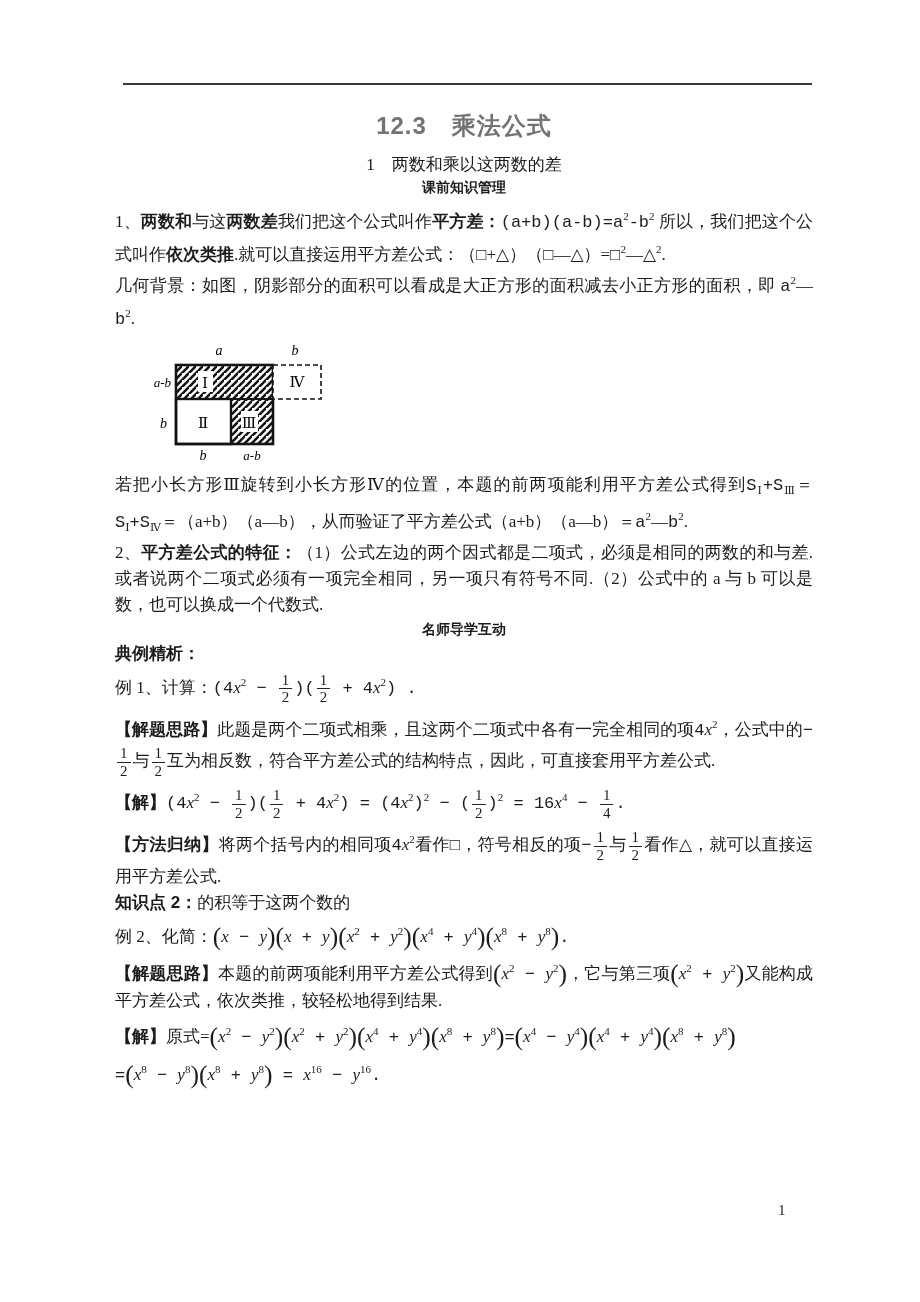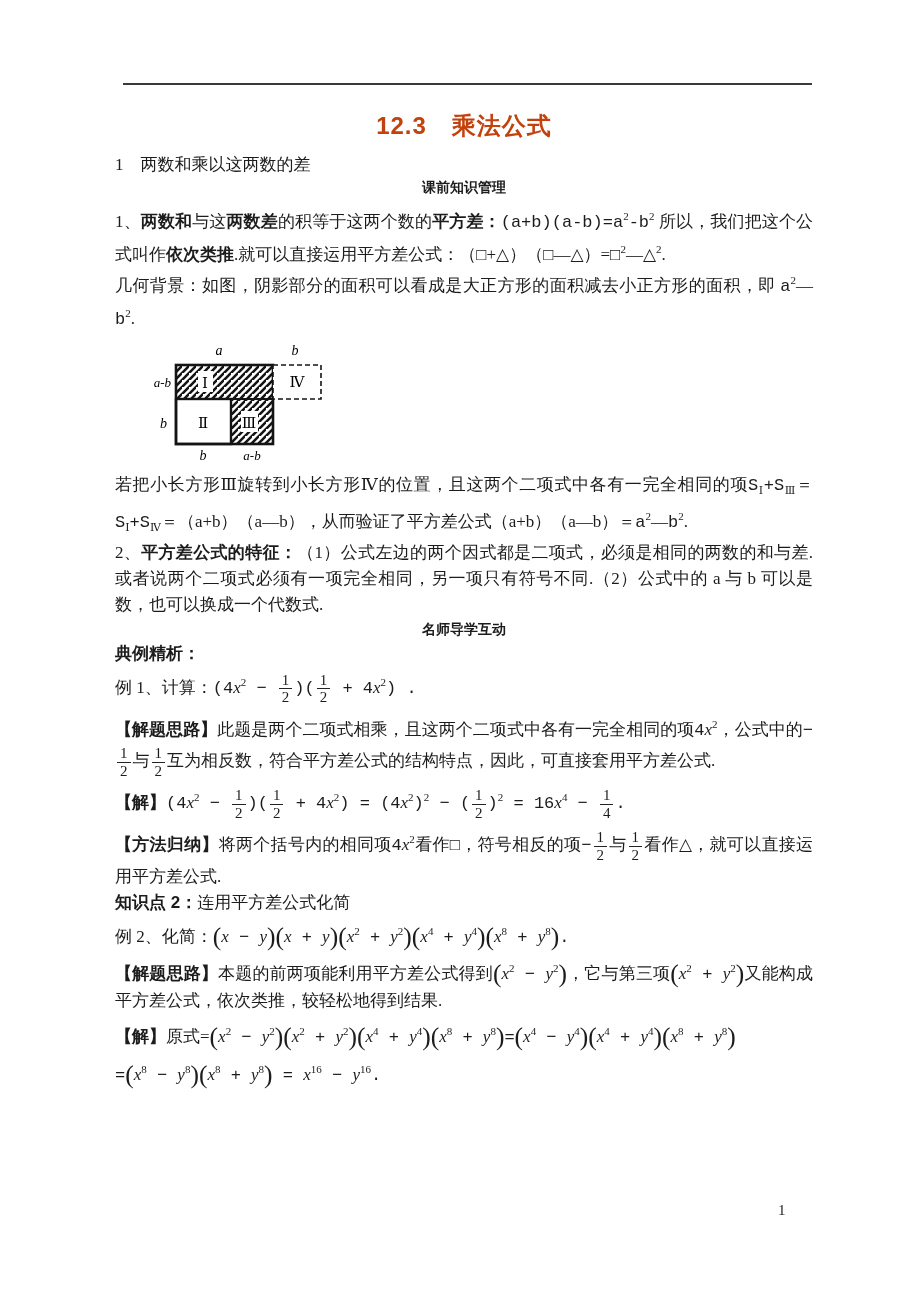--- a/index.html
+++ b/index.html
@@ -7,21 +7,21 @@
     width:920px;height:1302px;background:#ffffff;position:relative;
     font-family:"Liberation Serif","DejaVu Serif",serif;color:#1c1c1c;
     overflow:hidden;
   }
   .content{position:absolute;left:115px;top:0;width:698px;}
   .rule{border-top:2px solid #3a3a3a;margin:83px 0 0 8px;width:689px;height:0;}
   .title{
     text-align:center;font-weight:bold;font-size:24px;margin-top:25px;
     font-family:"Liberation Sans","DejaVu Sans",sans-serif;letter-spacing:1px;
   }
-  .subtitle{text-align:left;font-size:17px;margin-top:11px;}
+  .subtitle{text-align:center;font-size:17px;margin-top:11px;}
   .hcenter{
     text-align:center;font-weight:bold;font-size:14px;margin-top:3px;
     font-family:"Liberation Sans","DejaVu Sans",sans-serif;
   }
   p{font-size:17px;line-height:26px;text-align:justify;margin:0;}
   p.mt6{margin-top:6px;} p.mt4{margin-top:4px;} p.mt2{margin-top:2px;}
   .b{font-weight:bold;font-family:"Liberation Sans","DejaVu Sans",sans-serif;}
   .m{font-family:Liberation Mono, monospace;}
   .mi{font-family:"Liberation Serif","DejaVu Serif",serif;font-style:italic;}
   sup,sub{font-size:11px;font-family:"Liberation Serif","DejaVu Serif",serif;}
@@ -37,27 +37,27 @@
   .pagenum{position:absolute;left:778px;top:1202px;font-size:15px;}
   svg text{font-family:"Liberation Serif","DejaVu Serif",serif;}
 </style>
 </head>
 <body>
 
 <div class="content">
 
   <div class="rule"></div>
 
-  <div class="title" style="color: #c2410c;">12.3　乘法公式</div>
+  <div class="title" style="color: #737373;">12.3　乘法公式</div>
 
   <div class="subtitle">1　两数和乘以这两数的差</div>
 
   <div class="hcenter">课前知识管理</div>
 
-  <p class="mt6"><span>1、</span><span class="b">两数和</span><span>与这</span><span class="b">两数差</span><span>的积等于这两个数的</span><span class="b">平方差：</span><span class="m">(a+b)(a-b)=a</span><sup>2</sup><span class="m">-b</span><sup>2</sup><span> 所以，我们把这个公式叫作</span><span class="b">依次类推</span><span>.就可以直接运用平方差公式：（□+△）（□—△）=□</span><sup>2</sup><span>—△</span><sup>2</sup><span>.</span></p>
+  <p class="mt6"><span>1、</span><span class="b">两数和</span><span>与这</span><span class="b">两数差</span><span>我们把这个公式叫作</span><span class="b">平方差：</span><span class="m">(a+b)(a-b)=a</span><sup>2</sup><span class="m">-b</span><sup>2</sup><span> 所以，我们把这个公式叫作</span><span class="b">依次类推</span><span>.就可以直接运用平方差公式：（□+△）（□—△）=□</span><sup>2</sup><span>—△</span><sup>2</sup><span>.</span></p>
   <p><span>几何背景：如图，阴影部分的面积可以看成是大正方形的面积减去小正方形的面积，即 </span><span class="m">a</span><sup>2</sup><span>—</span><span class="m">b</span><sup>2</sup><span>.</span></p>
 
   <div class="diagram-wrap">
     <svg width="210" height="126" viewBox="0 0 210 126">
       <defs>
         <pattern id="hx" patternUnits="userSpaceOnUse" width="7" height="7">
           <rect width="7" height="7" fill="#ffffff"></rect>
           <path d="M-1,8 L8,-1 M-1,15 L15,-1" stroke="#141414" stroke-width="2.6"></path>
         </pattern>
       </defs>
@@ -81,21 +81,21 @@
       <text x="34" y="90" font-size="14" font-style="italic" text-anchor="end">b</text>
       <text x="72" y="50" font-size="15" text-anchor="middle">Ⅰ</text>
       <text x="70" y="90" font-size="15" text-anchor="middle">Ⅱ</text>
       <text x="116" y="90" font-size="15" text-anchor="middle">Ⅲ</text>
       <text x="164" y="49" font-size="15" text-anchor="middle">Ⅳ</text>
       <text x="70" y="122" font-size="14" font-style="italic" text-anchor="middle">b</text>
       <text x="119" y="122" font-size="13" font-style="italic" text-anchor="middle">a-b</text>
     </svg>
   </div>
 
-  <p class="mt4"><span>若把小长方形Ⅲ旋转到小长方形Ⅳ的位置，且这两个二项式中各有一完全相同的项</span><span class="m">S</span><sub>Ⅰ</sub><span class="m">+S</span><sub>Ⅲ</sub><span class="m">＝S</span><sub>Ⅰ</sub><span class="m">+S</span><sub>Ⅳ</sub><span class="m">＝</span><span>（a+b）（a—b），从而验证了平方差公式（a+b）（a—b）＝</span><span class="m">a</span><sup>2</sup><span>—</span><span class="m">b</span><sup>2</sup><span>.</span></p>
+  <p class="mt4"><span>若把小长方形Ⅲ旋转到小长方形Ⅳ的位置，本题的前两项能利用平方差公式得到</span><span class="m">S</span><sub>Ⅰ</sub><span class="m">+S</span><sub>Ⅲ</sub><span class="m">＝S</span><sub>Ⅰ</sub><span class="m">+S</span><sub>Ⅳ</sub><span class="m">＝</span><span>（a+b）（a—b），从而验证了平方差公式（a+b）（a—b）＝</span><span class="m">a</span><sup>2</sup><span>—</span><span class="m">b</span><sup>2</sup><span>.</span></p>
   <p><span>2、</span><span class="b">平方差公式的特征：</span><span>（1）公式左边的两个因式都是二项式，必须是相同的两数的和与差.或者说两个二项式必须有一项完全相同，另一项只有符号不同.（2）公式中的 a 与 b 可以是数，也可以换成一个代数式.</span></p>
 
   <div class="hcenter">名师导学互动</div>
 
   <p class="mt2"><span class="b">典例精析：</span></p>
   <p class="mt2"><span>例 1、计算：</span><span class="m">(4</span><span class="mi">x</span><sup>2</sup><span class="m"> − </span><span class="frac">
         <span class="num">1</span>
         <span class="den">2</span>
       </span><span class="m">)(</span><span class="frac">
         <span class="num">1</span>
@@ -121,21 +121,21 @@
         <span class="num">1</span>
         <span class="den">4</span>
       </span><span class="m">.</span></p>
   <p class="mt4"><span class="b">【方法归纳】</span><span>将两个括号内的相同项</span><span class="m">4</span><span class="mi">x</span><sup>2</sup><span>看作□，符号相反的项</span><span class="m">−</span><span class="frac">
         <span class="num">1</span>
         <span class="den">2</span>
       </span><span>与</span><span class="frac">
         <span class="num">1</span>
         <span class="den">2</span>
       </span><span>看作△，就可以直接运用平方差公式.</span></p>
-  <p><span class="b">知识点 2：</span><span>连用平方差公式化简</span></p>
+  <p><span class="b">知识点 2：</span><span>的积等于这两个数的</span></p>
   <p class="mt2"><span>例 2、化简：</span><span class="bp">(</span><span class="mi">x</span><span class="m"> − </span><span class="mi">y</span><span class="bp">)</span><span class="bp">(</span><span class="mi">x</span><span class="m"> + </span><span class="mi">y</span><span class="bp">)</span><span class="bp">(</span><span class="mi">x</span><sup>2</sup><span class="m"> + </span><span class="mi">y</span><sup>2</sup><span class="bp">)</span><span class="bp">(</span><span class="mi">x</span><sup>4</sup><span class="m"> + </span><span class="mi">y</span><sup>4</sup><span class="bp">)</span><span class="bp">(</span><span class="mi">x</span><sup>8</sup><span class="m"> + </span><span class="mi">y</span><sup>8</sup><span class="bp">)</span><span class="m">.</span></p>
   <p class="mt4"><span class="b">【解题思路】</span><span>本题的前两项能利用平方差公式得到</span><span class="bp">(</span><span class="mi">x</span><sup>2</sup><span class="m"> − </span><span class="mi">y</span><sup>2</sup><span class="bp">)</span><span>，它与第三项</span><span class="bp">(</span><span class="mi">x</span><sup>2</sup><span class="m"> + </span><span class="mi">y</span><sup>2</sup><span class="bp">)</span><span>又能构成平方差公式，依次类推，较轻松地得到结果.</span></p>
   <p class="mt4"><span class="b">【解】</span><span>原式=</span><span class="bp">(</span><span class="mi">x</span><sup>2</sup><span class="m"> − </span><span class="mi">y</span><sup>2</sup><span class="bp">)</span><span class="bp">(</span><span class="mi">x</span><sup>2</sup><span class="m"> + </span><span class="mi">y</span><sup>2</sup><span class="bp">)</span><span class="bp">(</span><span class="mi">x</span><sup>4</sup><span class="m"> + </span><span class="mi">y</span><sup>4</sup><span class="bp">)</span><span class="bp">(</span><span class="mi">x</span><sup>8</sup><span class="m"> + </span><span class="mi">y</span><sup>8</sup><span class="bp">)</span><span class="m">=</span><span class="bp">(</span><span class="mi">x</span><sup>4</sup><span class="m"> − </span><span class="mi">y</span><sup>4</sup><span class="bp">)</span><span class="bp">(</span><span class="mi">x</span><sup>4</sup><span class="m"> + </span><span class="mi">y</span><sup>4</sup><span class="bp">)</span><span class="bp">(</span><span class="mi">x</span><sup>8</sup><span class="m"> + </span><span class="mi">y</span><sup>8</sup><span class="bp">)</span></p>
   <p class="mt6"><span class="m">=</span><span class="bp">(</span><span class="mi">x</span><sup>8</sup><span class="m"> − </span><span class="mi">y</span><sup>8</sup><span class="bp">)</span><span class="bp">(</span><span class="mi">x</span><sup>8</sup><span class="m"> + </span><span class="mi">y</span><sup>8</sup><span class="bp">)</span><span class="m"> = </span><span class="mi">x</span><sup>16</sup><span class="m"> − </span><span class="mi">y</span><sup>16</sup><span class="m">.</span></p>
 
 </div>
 
 <div class="pagenum">1</div>
 
 </body></html>

